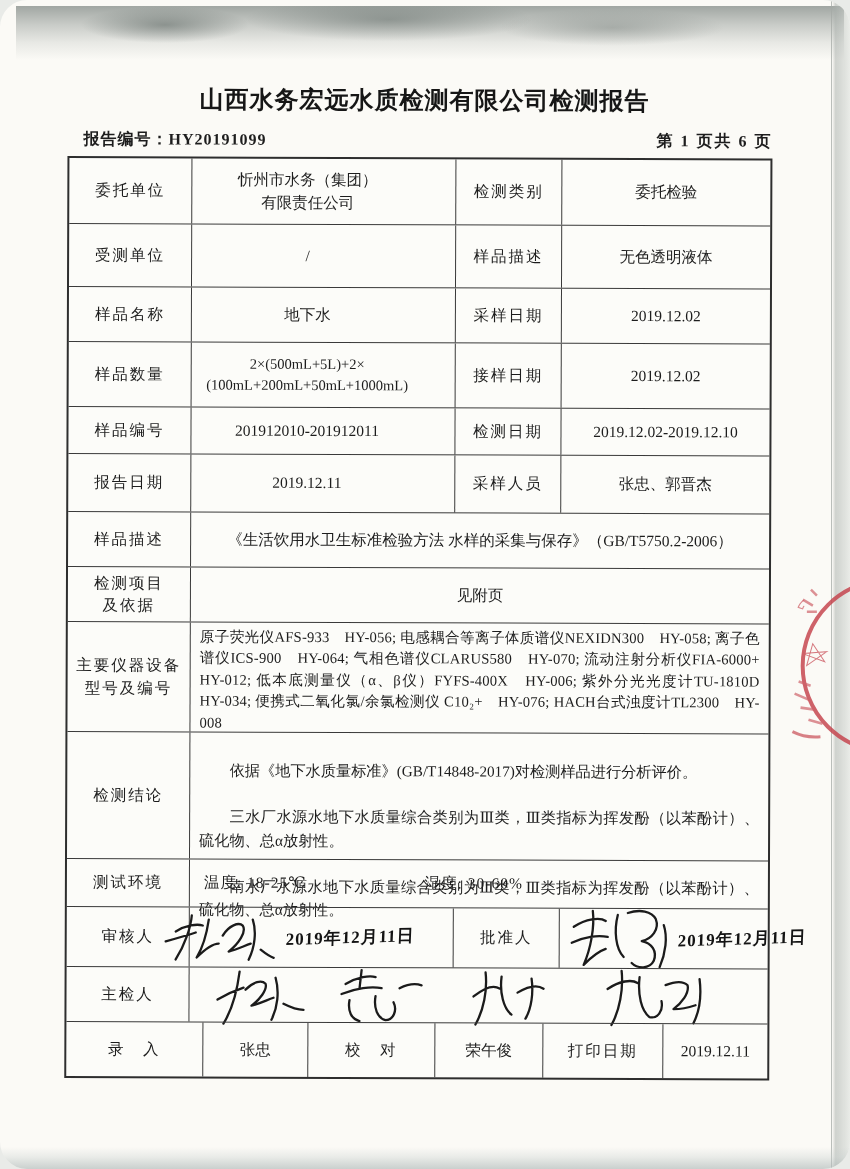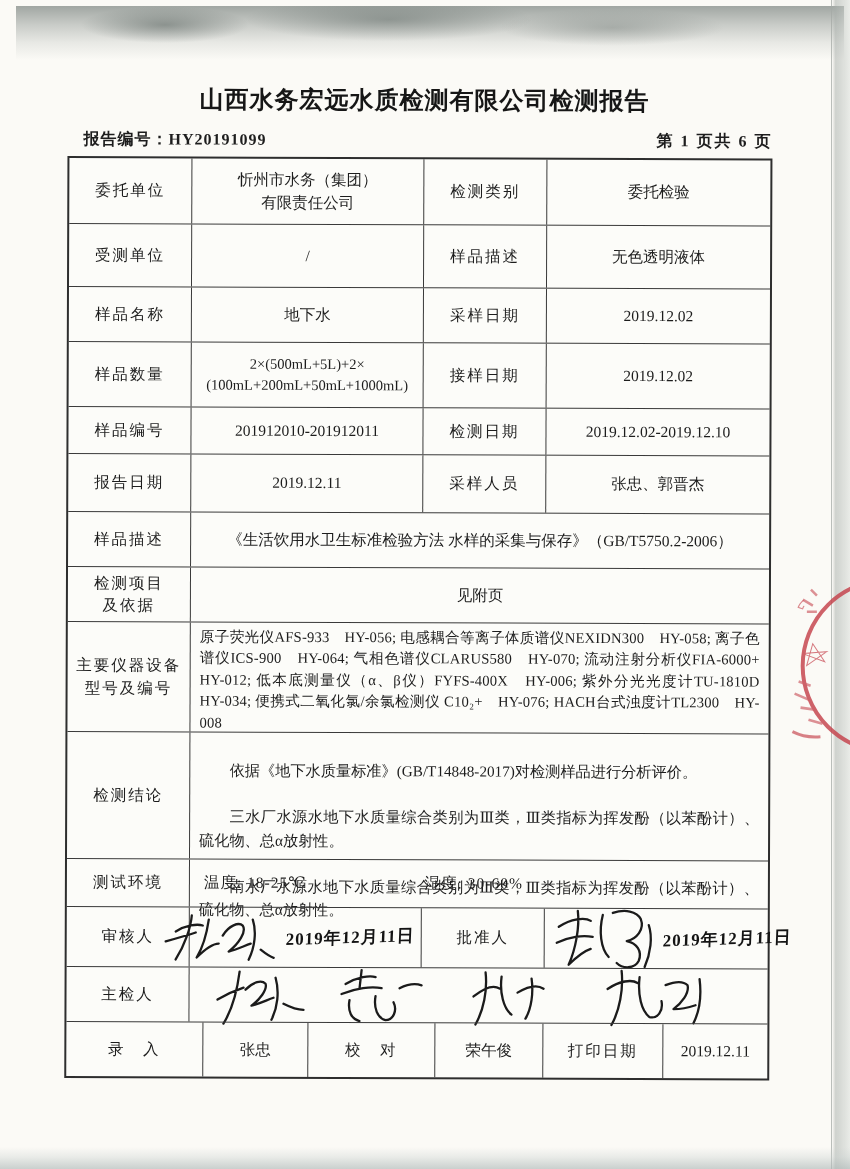--- a/index.html
+++ b/index.html
@@ -2,20 +2,21 @@
 <html><head>
 <meta charset="utf-8">
 <style>
   * { margin:0; padding:0; box-sizing:border-box; }
   html,body { background:#e9ebe8; }
   .page {
     position:relative; width:850px; height:1169px;
     background:#fbfaf6; overflow:hidden;
     font-family:"Liberation Serif","DejaVu Serif",serif;
     color:#1d1d1d;
+    border-radius:27px;
   }
   
   .scan-top{
     position:absolute; left:16px; top:6px; right:6px; height:54px;
     background:
       radial-gradient(120px 26px at 18% 35%, rgba(90,100,96,.55), rgba(90,100,96,0) 70%),
       radial-gradient(200px 30px at 45% 25%, rgba(96,106,102,.5), rgba(96,106,102,0) 72%),
       radial-gradient(160px 26px at 72% 40%, rgba(120,128,124,.45), rgba(120,128,124,0) 70%),
       linear-gradient(180deg, rgba(130,138,134,.75) 0%, rgba(160,166,162,.55) 35%, rgba(196,200,196,.35) 68%, rgba(251,250,246,0) 100%);
   }
@@ -46,21 +47,21 @@
   .tr{ display:flex; width:100%; border-top:1.5px solid #3a3a3a; position:relative;}
   .tr:first-child{ border-top:none; }
   .td{
     border-left:1.5px solid #3a3a3a; position:relative;
     display:flex; align-items:center; justify-content:center;
     text-align:center; white-space:pre-line; font-size:15.5px; line-height:1.45;
     padding:3px 6px;
   }
   .td:first-child{ border-left:none; }
   .label{ letter-spacing:2px; }
-  .w1{ width:122px; } .w2{ width:232px;text-align:center; } .w3{ width:123px; } .w4{ flex:1; }
+  .w1{ width:122px; } .w2{ width:232px;text-align:center; } .w3{ width:106px;margin-left:32px; } .w4{ flex:1; }
   .f1{ width:136px; } .f2{ width:105px; } .f3{ width:127px; }
   .f4{ width:108px; } .f5{ width:120px; } .f6{ flex:1; }
   .para-cell{ display:block; text-align:justify; padding:4px 9px; }
   .instr{ font-size:14.6px; line-height:21.4px; letter-spacing:.2px; }
   .concl p{ text-indent:2em; font-size:15.2px; line-height:23.5px; text-align:justify; }
   .env-cell{ justify-content:flex-start; }
   .env-t{ margin-left:8px; letter-spacing:1px; }
   .env-h{ margin-left:118px; letter-spacing:1px; }
   
   .sigcell{ overflow:visible; }

